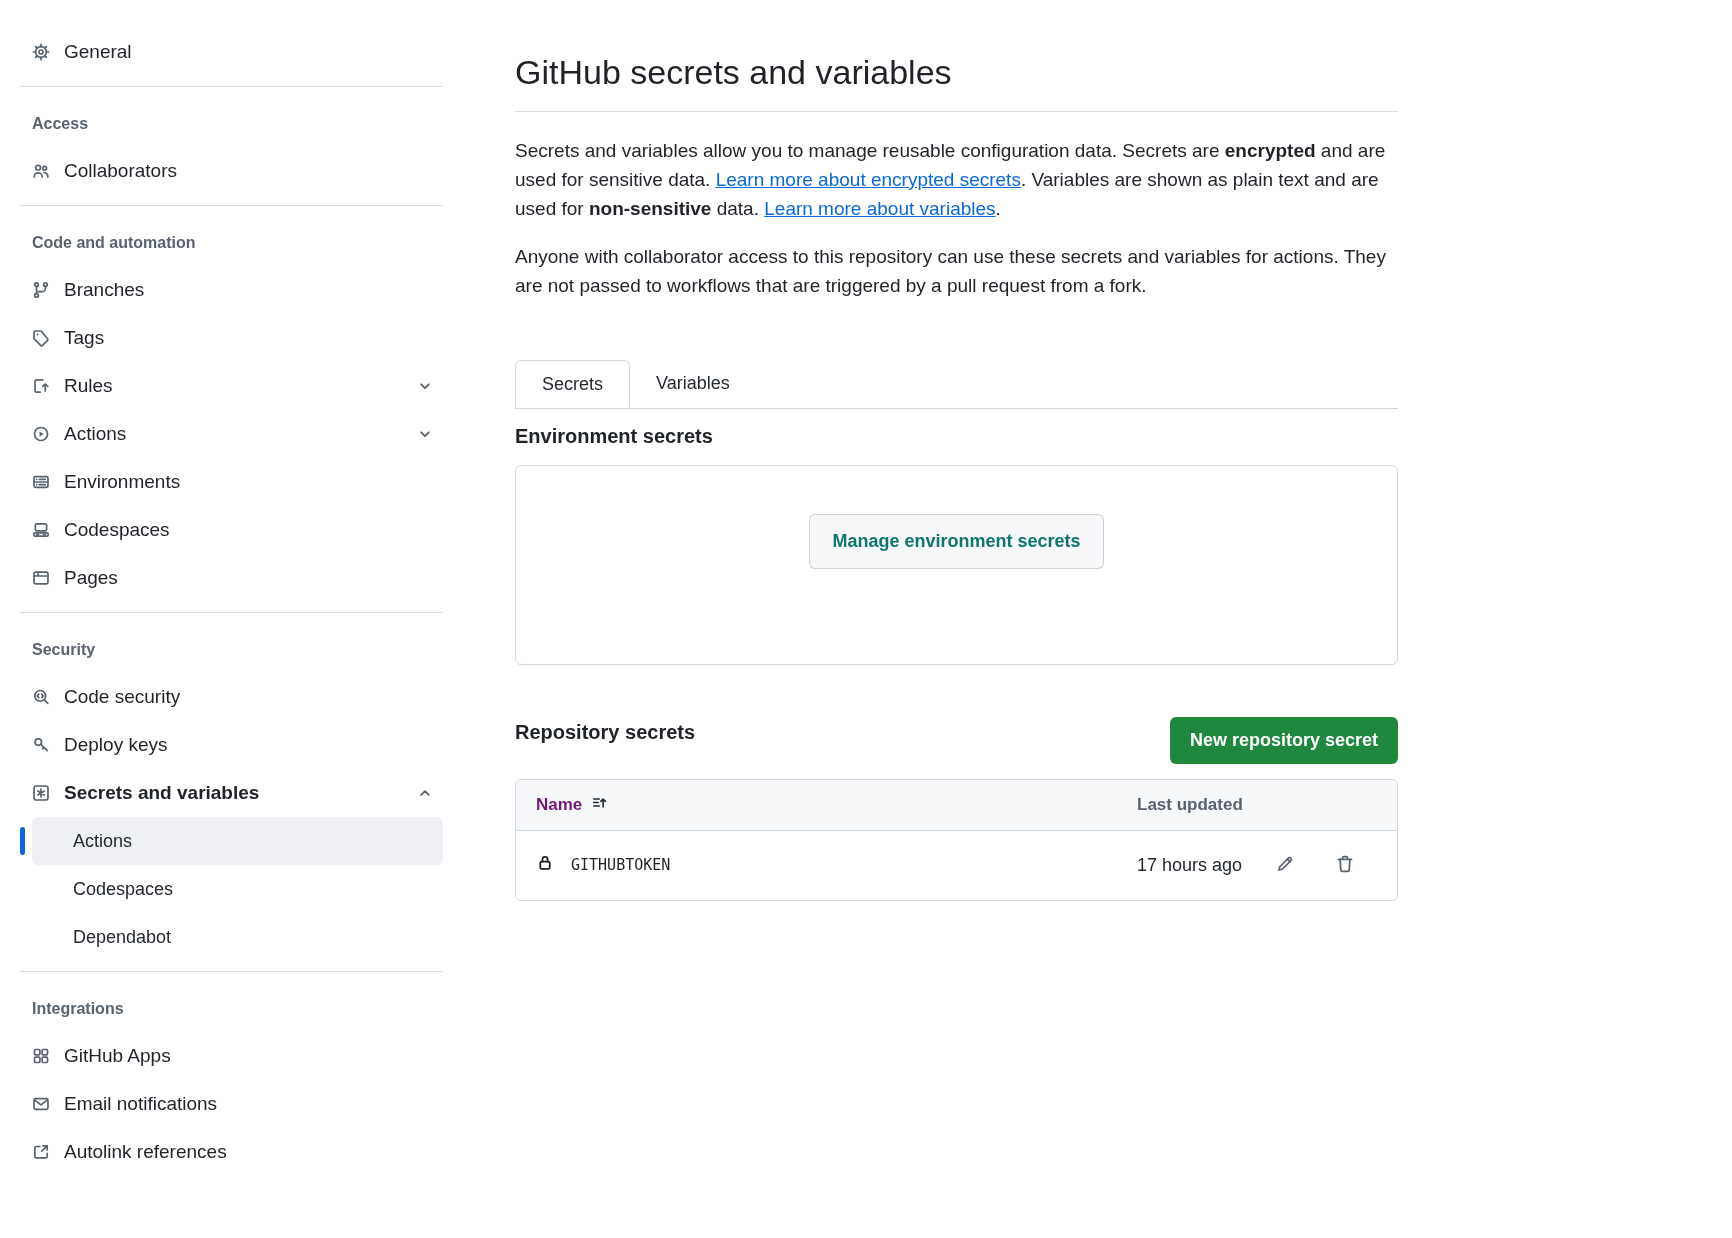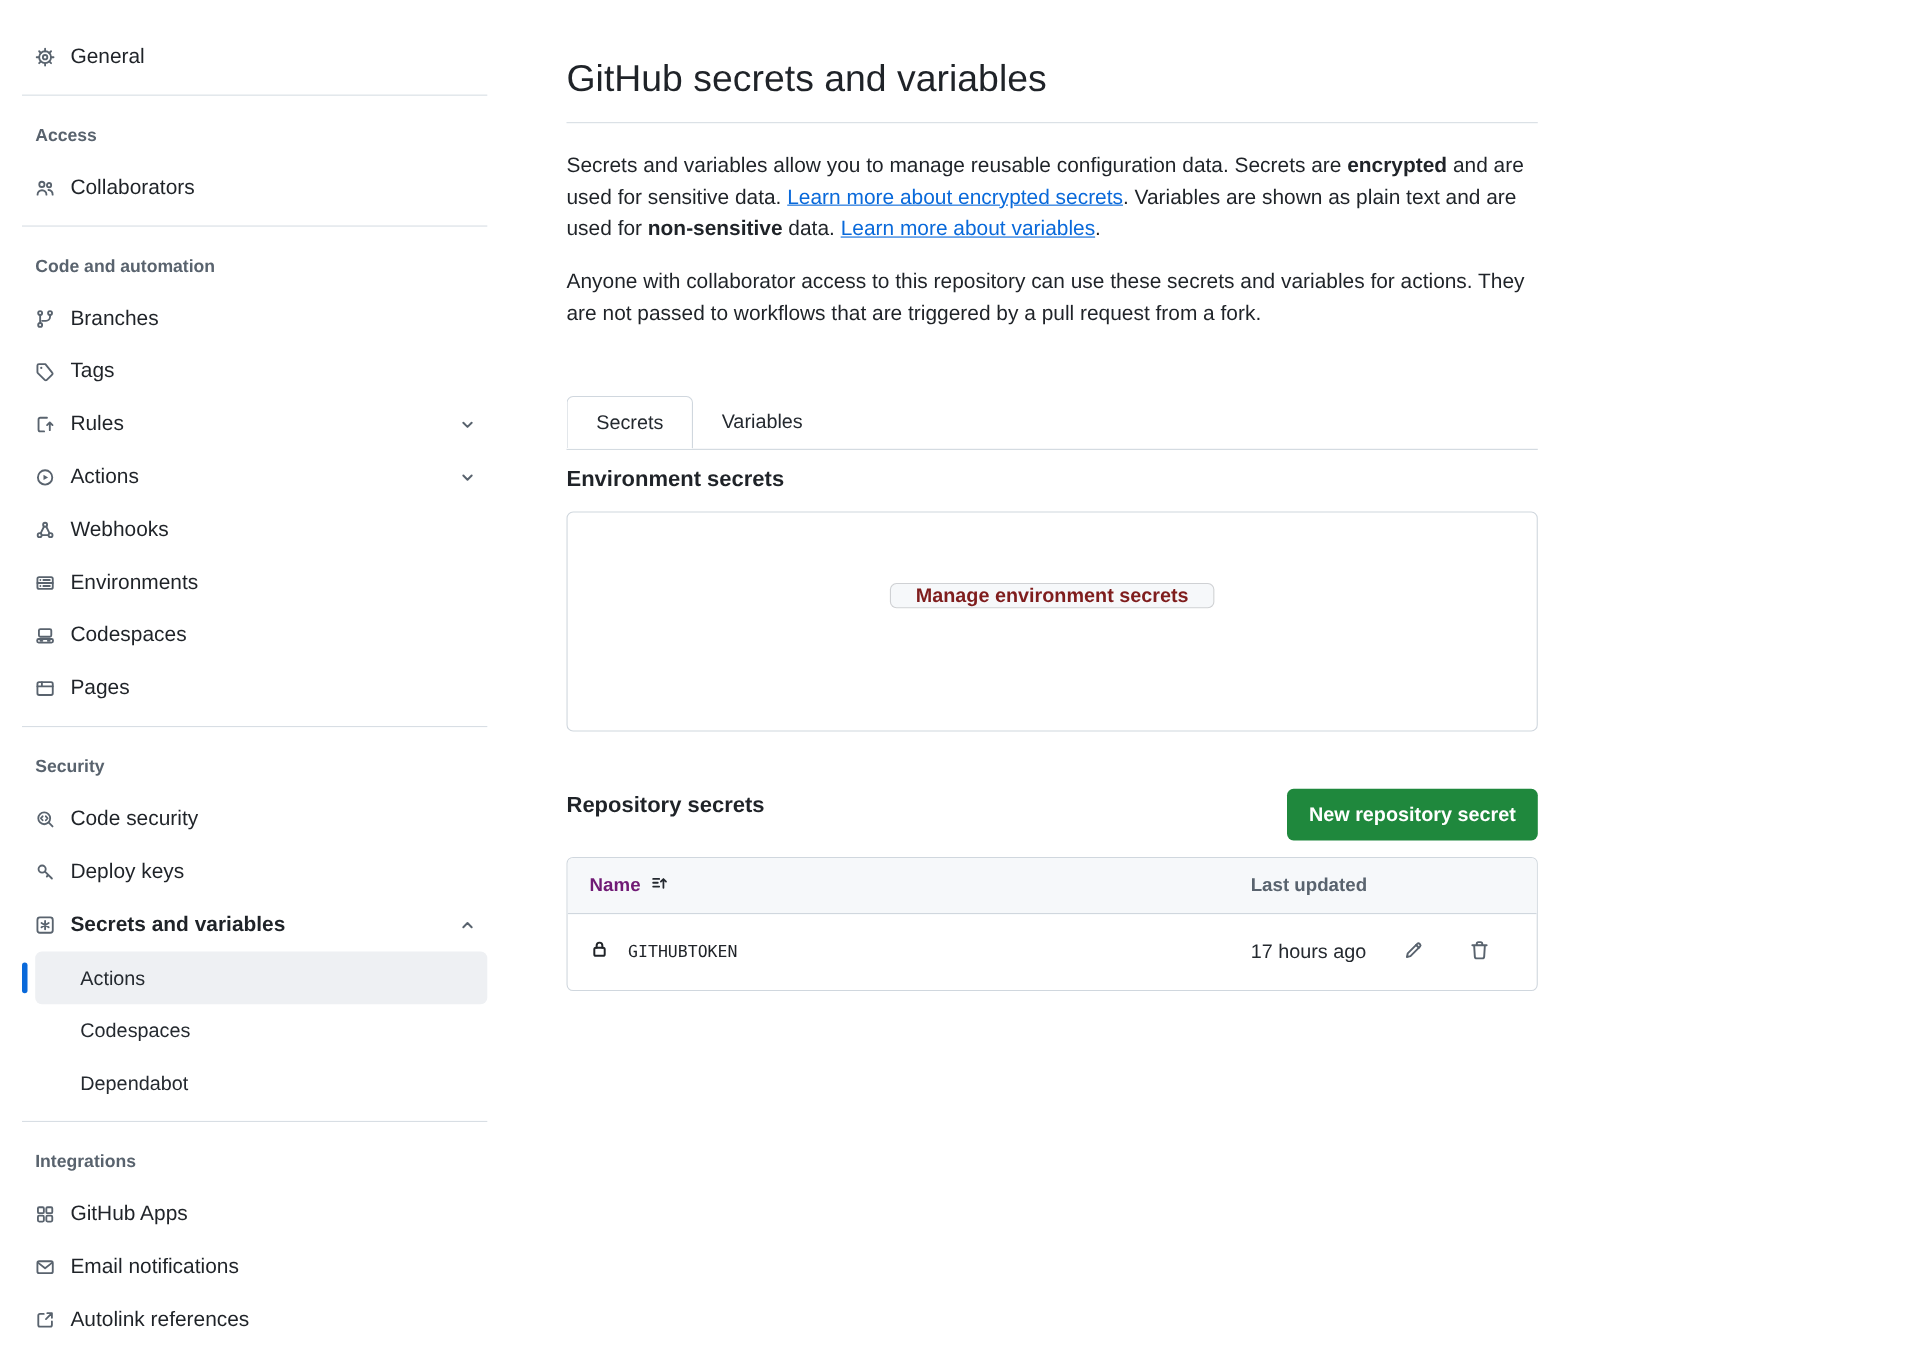--- a/index.html
+++ b/index.html
@@ -37,23 +37,23 @@
   .intro b { font-weight:700; }
   .intro a { color:var(--link,#0969da); text-decoration:underline; cursor:pointer; }
   .tabnav { margin-top:60px; border-bottom:1px solid var(--border,#d0d7de); display:flex; }
   .tab { padding:0 26px; height:48px; line-height:46px; font-size:18px; color:#24292f; cursor:pointer; }
   .tab.active { background:#fff; border:1px solid var(--border,#d0d7de); border-bottom:1px solid #fff;
     margin-bottom:-1px; border-radius:6px 6px 0 0; }
   .sec-heading { font-size:20px; font-weight:700; color:#1f2328; }
   .env-box { margin-top:14px; height:200px; border:1px solid var(--border,#d0d7de);
     border-radius:6px; text-align:center; padding-top:48px; }
   .env-empty { font-size:19px; color:#59636e; }
-  .manage-btn { margin-top:16px; font-size:18px; font-weight:700; color:#7f1d1d;
+  .manage-btn { font-size:18px; font-weight:700; color:#0f766e;
     background:var(--header_bg,#f6f8fa); border:1px solid rgba(31,35,40,0.18);
-    border-radius:6px; padding:0 22px; cursor:pointer; font-family:inherit; }
+    border-radius:6px; padding:16px 22px; cursor:pointer; font-family:inherit; }
   .repo-header { margin-top:52px; display:flex; justify-content:space-between; align-items:center; }
   .green-btn { background:var(--green,#1f883d); color:#fff; font-size:18px; font-weight:700;
     border:none; border-radius:6px; padding:13px 20px; cursor:pointer; font-family:inherit; }
   .secrets-table { margin-top:15px; border:1px solid var(--border,#d0d7de); border-radius:6px; overflow:hidden; }
   .thead, .trow { display:grid; grid-template-columns:1fr 120px 56px 64px; align-items:center; padding:0 20px; }
   .thead { height:51px; background:var(--header_bg,#f6f8fa); border-bottom:1px solid var(--border,#d0d7de);
     font-size:17px; font-weight:700; }
   .th-name { display:flex; align-items:center; gap:9px; color:#701a75; cursor:pointer; }
   .th-updated { grid-column:2 / 5; color:#59636e; }
   .trow { height:69px; }
@@ -144,31 +144,20 @@
           </svg>
       </span>
       <span>Actions</span>
       <span class="oct chev">
         <svg width="16" height="16" viewBox="0 0 16 16" style="stroke-width:1.8">
             <path d="M4.2 6.3L8 10.1l3.8-3.8"></path>
           </svg>
       </span>
     </div>
 
-    <div class="nav-item">
-      <span class="oct">
-        <svg width="18" height="18" viewBox="0 0 16 16">
-            <circle cx="8" cy="3.6" r="1.6"></circle>
-            <circle cx="3.6" cy="12" r="1.6"></circle>
-            <circle cx="12.4" cy="12" r="1.6"></circle>
-            <path d="M7.1 5L4.4 10.5M8.9 5l2.7 5.5M5.4 12h5.2"></path>
-          </svg>
-      </span>
-      <span>Webhooks</span>
-    </div>
 
     <div class="nav-item">
       <span class="oct">
         <svg width="18" height="18" viewBox="0 0 16 16">
             <rect x="1.8" y="3.2" width="12.4" height="9.6" rx="1.4"></rect>
             <path d="M1.8 8h12.4"></path>
             <circle class="fill" cx="4.2" cy="5.6" r="0.75"></circle>
             <path d="M6.6 5.6h5.2"></path>
             <circle class="fill" cx="4.2" cy="10.4" r="0.75"></circle>
             <path d="M6.6 10.4h5.2"></path>

